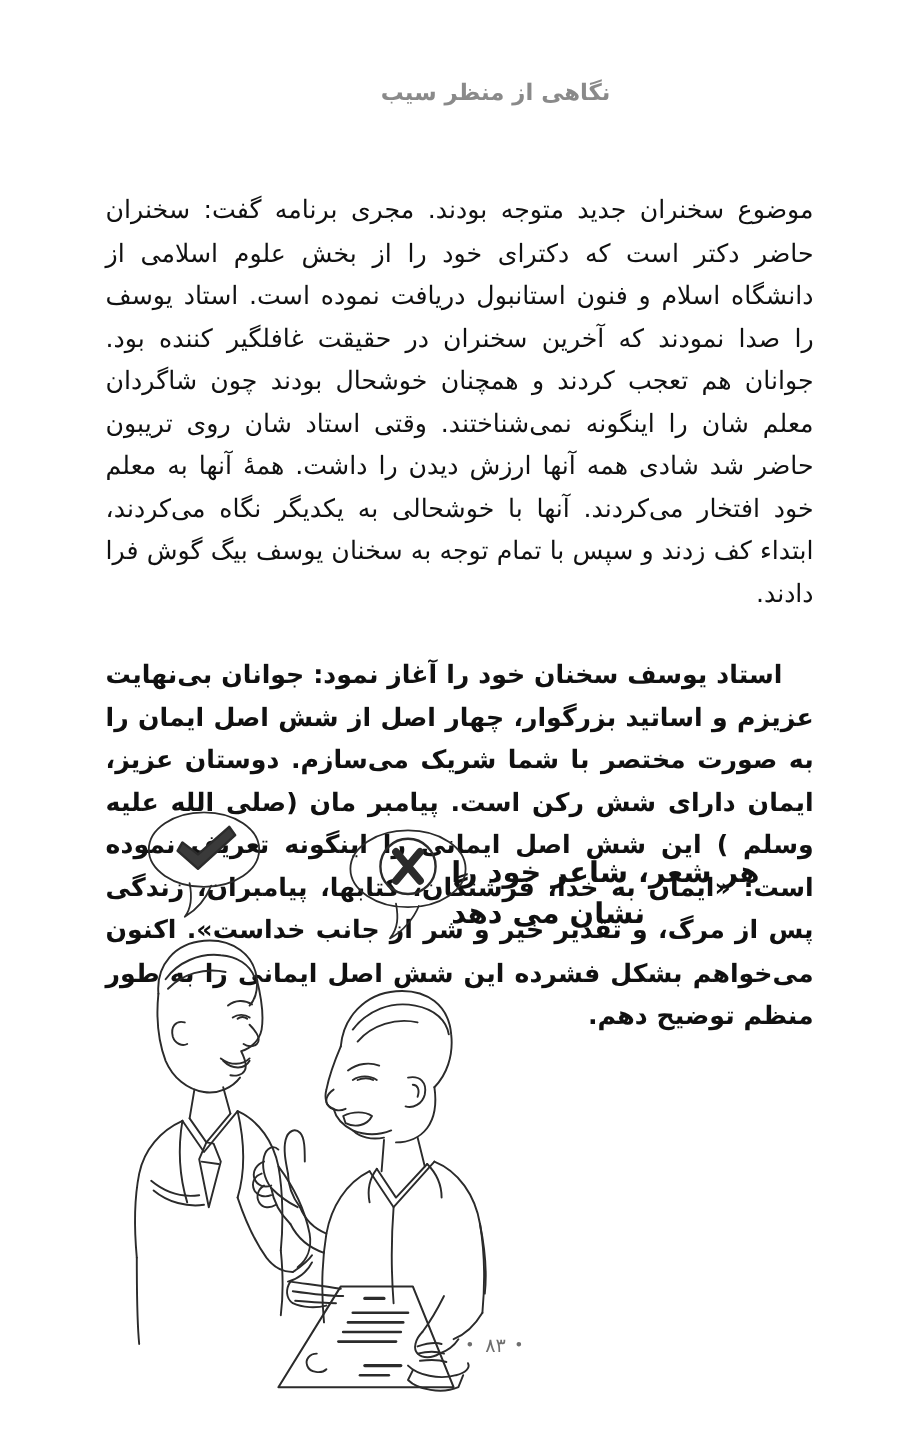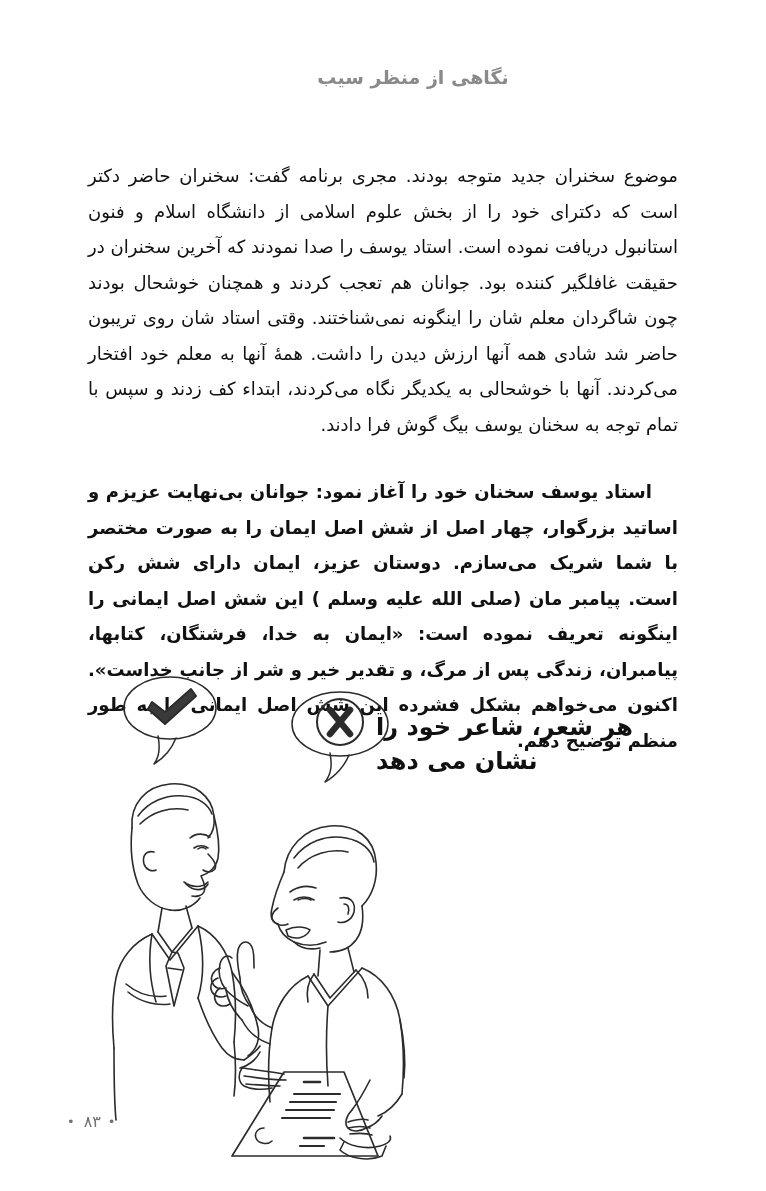--- a/index.html
+++ b/index.html
@@ -37,21 +37,21 @@
 
   
   .text-column {
     position: absolute;
     top: 158px;
     right: 88px;
     width: 590px;
     direction: rtl;
     text-align: justify;
     color: #111111;
-    font-size: 18px;
+    font-size: 21px;
     line-height: 35.5px;
     font-family: "DejaVu Sans", "Liberation Sans", sans-serif;
   }
   .para {
     margin: 0;
     text-align: justify;
     text-align-last: right;
   }
   .para + .para {
     margin-top: 32px;
@@ -101,21 +101,21 @@
     width: 100%;
     height: 100%;
   }
 
   
   .folio {
     position: absolute;
     bottom: 60px;
     left: 0;
     right: 0;
-    text-align: left;
+    text-align: center;
     color: #6f6f6f;
     font-size: 16px;
     letter-spacing: 2px;
     direction: rtl;
     font-family: "DejaVu Sans", "Liberation Sans", sans-serif;
   }
   .folio .dot {
     display: inline-block;
     padding: 0 7px;
     font-size: 13px;

